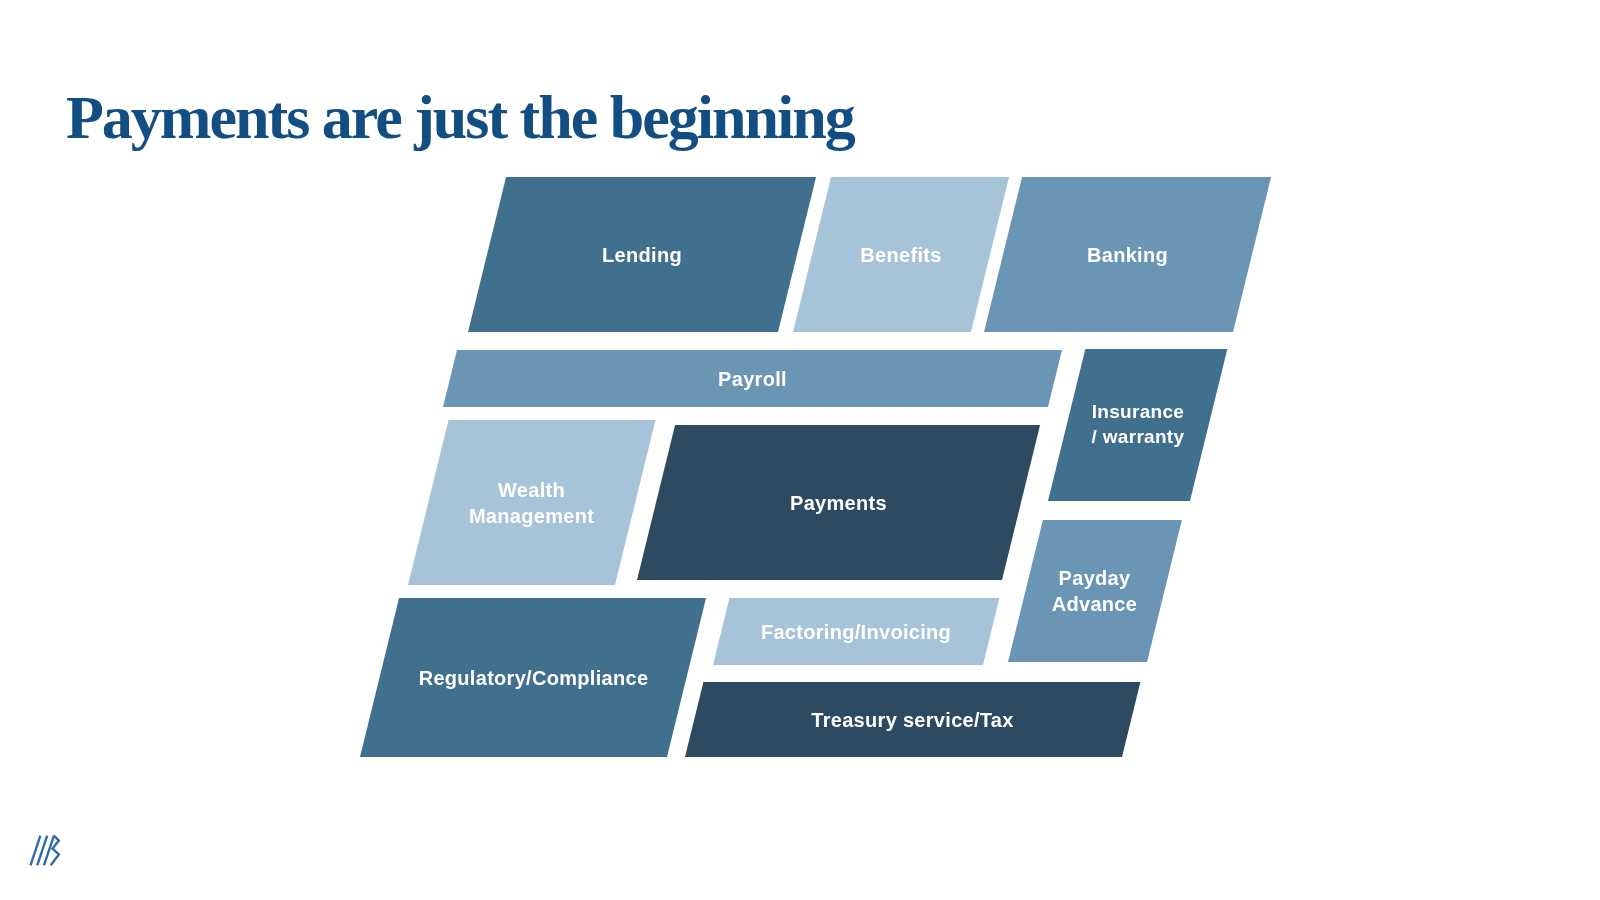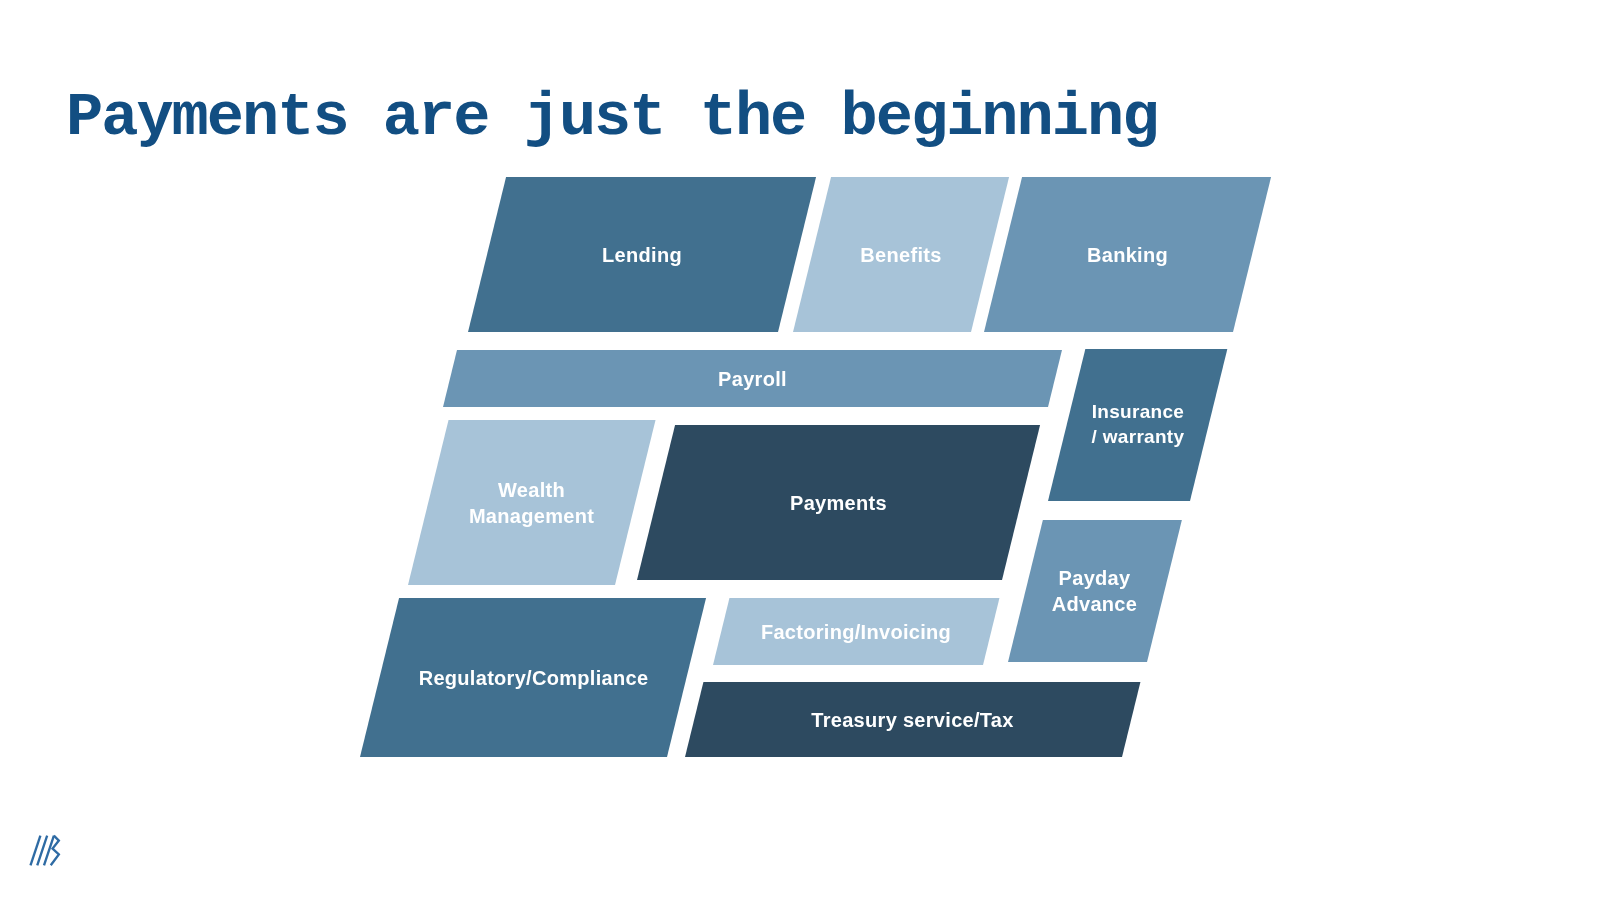--- a/index.html
+++ b/index.html
@@ -6,21 +6,21 @@
   .stage{
     position:relative;
     width:1600px;height:900px;
     background:#ffffff;
     overflow:hidden;
     font-family:"Liberation Sans", sans-serif;
   }
   .slide-title{
     position:absolute;
     left:66px;top:40px;
-    font-family:Liberation Mono, monospace;
+    font-family:Liberation Serif, serif;
     font-weight:bold;
     font-size:62px;
     letter-spacing:-2px;
     color:#124e82;
     white-space:nowrap;
   }
   .tile{
     position:absolute;
     transform:skewX(-13.8deg);
     transform-origin:0 100%;

